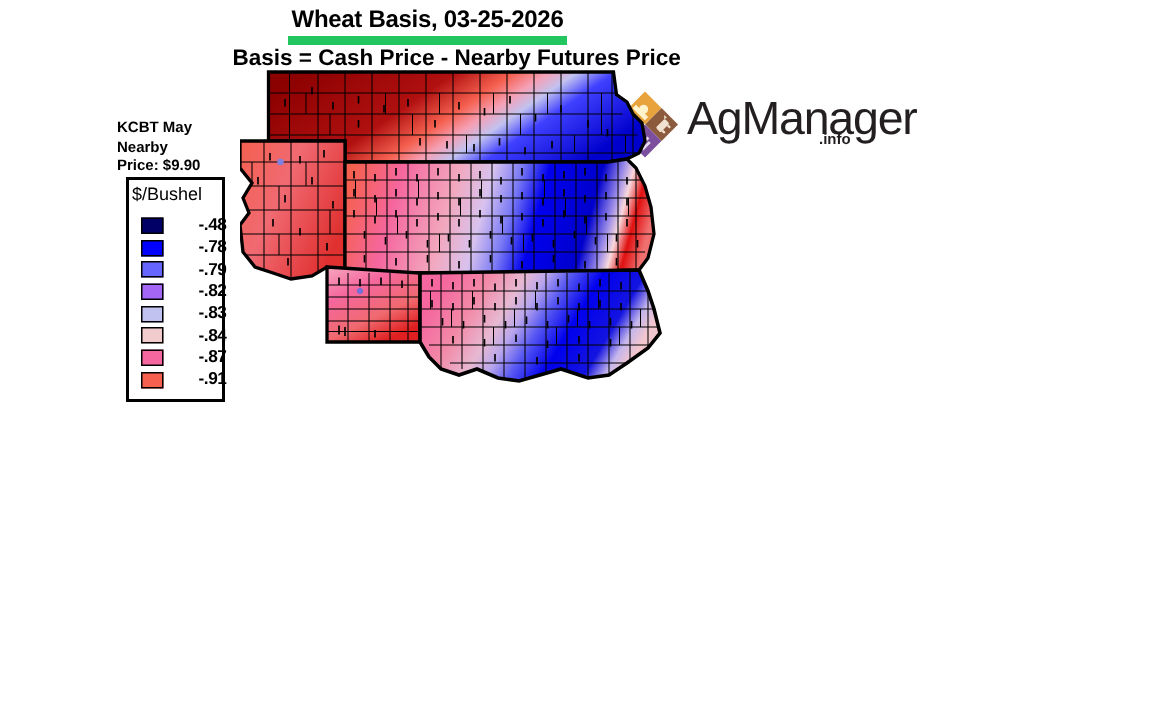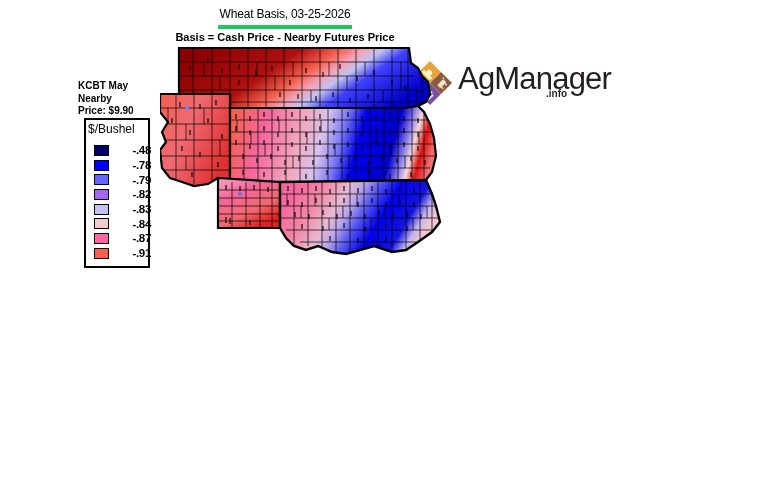--- a/index.html
+++ b/index.html
@@ -1,24 +1,24 @@
 <!DOCTYPE html>
 <html><head>
 <meta charset="utf-8">
 <style>
   html,body{margin:0;padding:0;background:#ffffff;}
   body{width:779px;height:481px;position:relative;overflow:hidden;
        font-family:"Liberation Sans",sans-serif;color:#000;}
 
   
   #title-block{position:absolute;left:155px;top:4px;width:260px;text-align:center;}
-  #map-title{font-size:12px;font-weight:normal;letter-spacing:-0.2px;
-             border-bottom:4px solid #22c55e;display:inline-block;padding:0 2px 1px 2px;
+  #map-title{font-size:16px;font-weight:bold;letter-spacing:-0.2px;
+             border-bottom:6px solid #22c55e;display:inline-block;padding:0 2px 1px 2px;
              line-height:19px;}
-  #map-subtitle{font-size:11px;font-weight:bold;margin-top:2px;line-height:13px;
+  #map-subtitle{font-size:15px;font-weight:bold;margin-top:2px;line-height:13px;
                 white-space:nowrap;}
 
   
   #legend-wrap{position:absolute;left:78px;top:80px;width:86px;}
   #legend-heading{font-size:10px;font-weight:bold;text-align:left;line-height:12.5px;}
   #legend-box{position:absolute;left:84px;top:118px;width:66px;height:150px;
               border:2px solid #000;background:#fff;box-sizing:border-box;}
   #legend-units{position:absolute;left:88px;top:122px;width:70px;font-size:12px;
                 font-weight:normal;white-space:nowrap;overflow:hidden;}
   #legend-rows{position:absolute;left:88px;top:143px;width:64px;}

